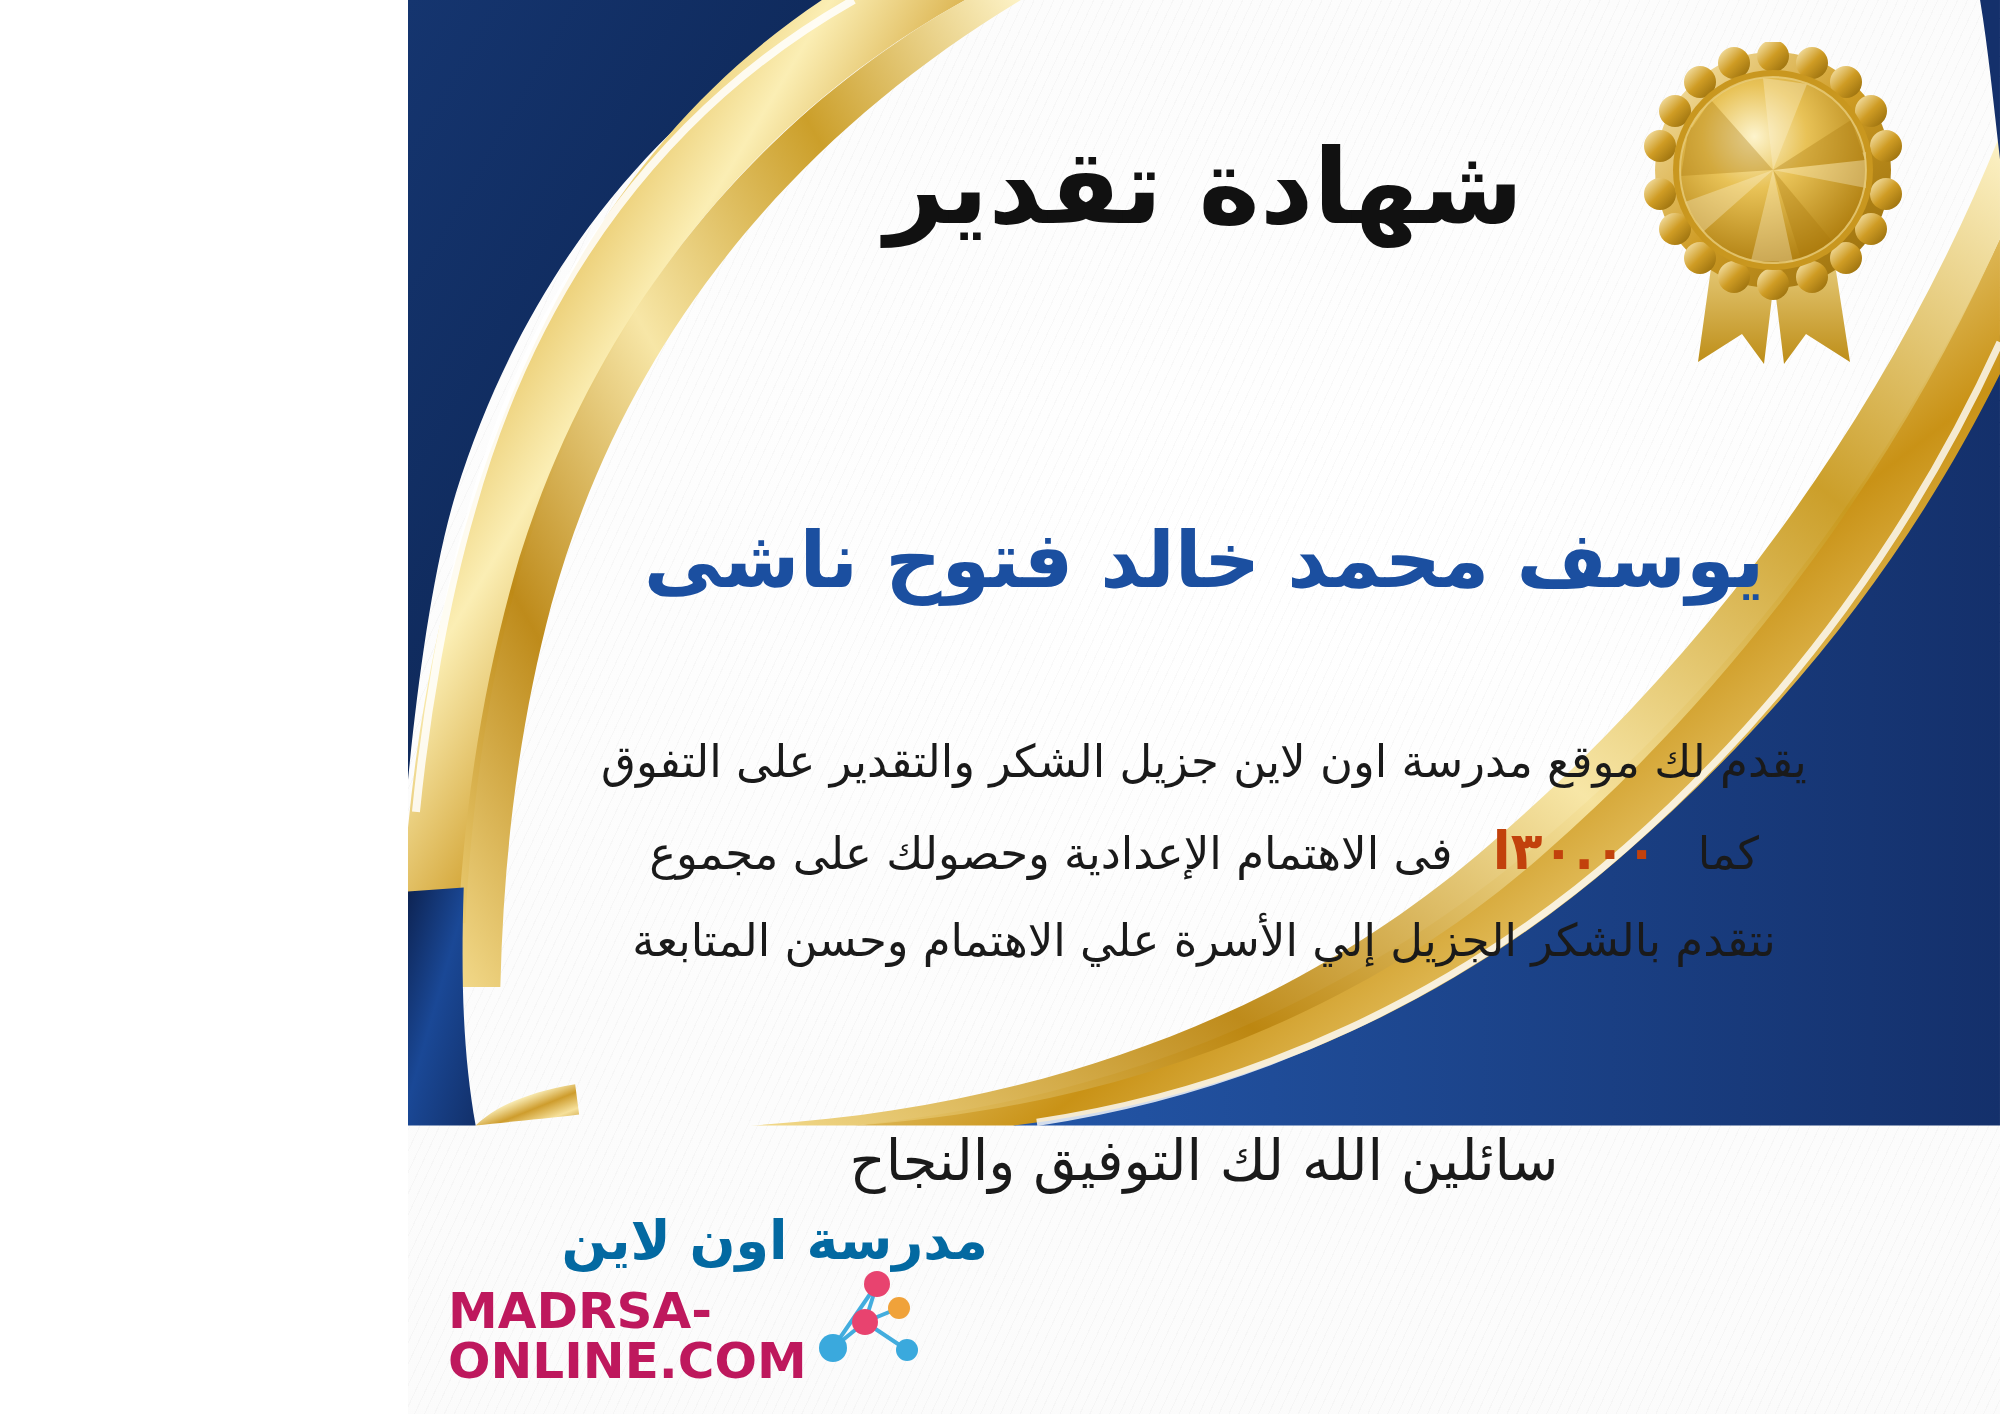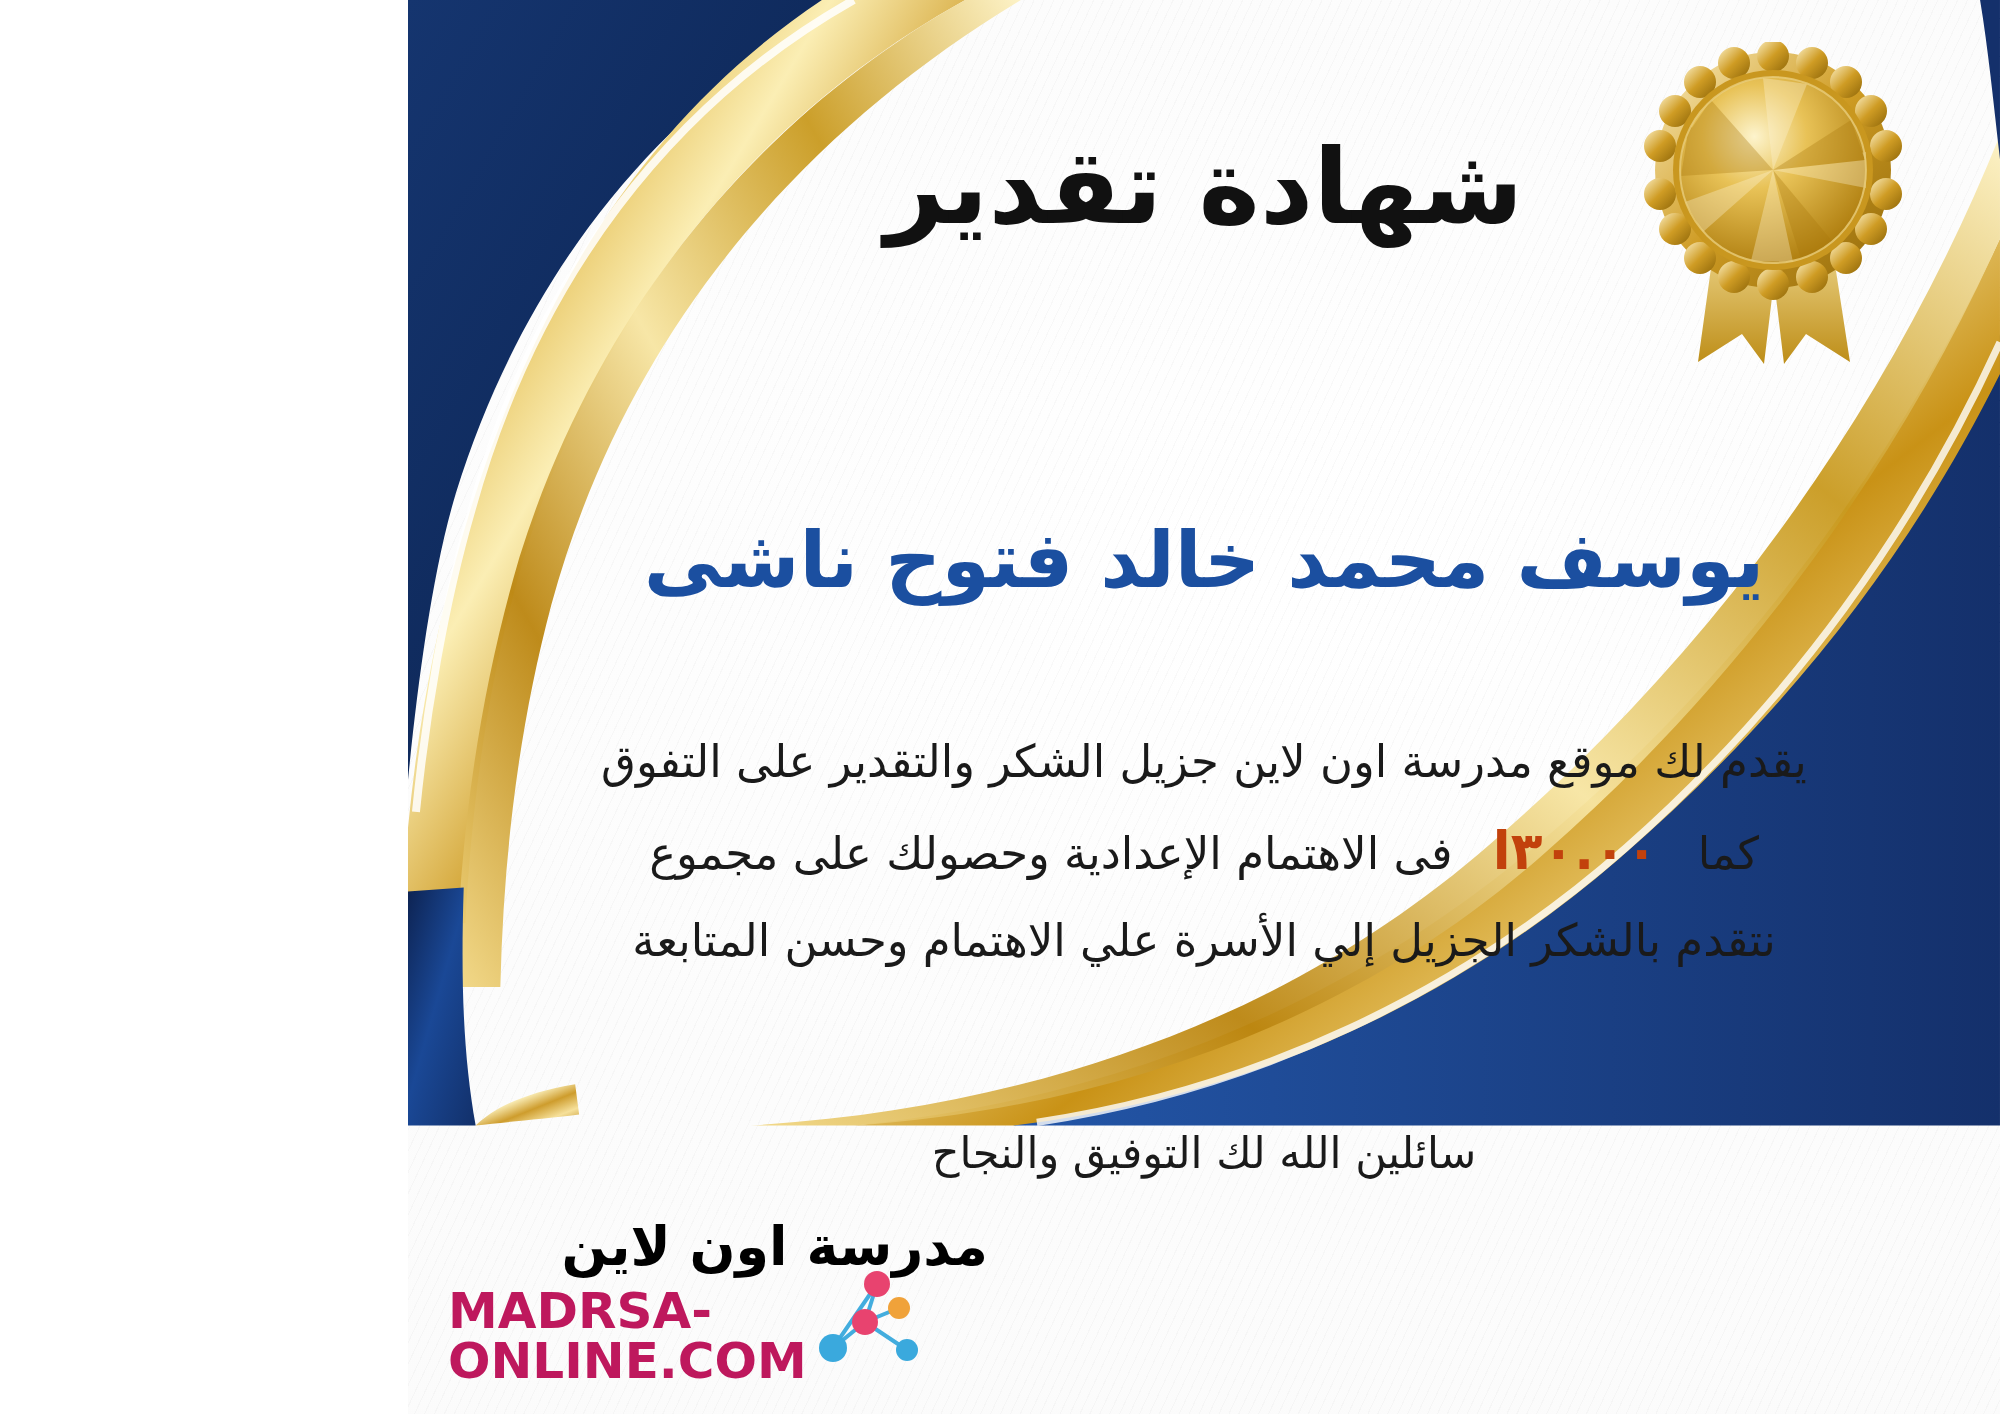--- a/index.html
+++ b/index.html
@@ -99,21 +99,21 @@
     display: block;
   }
 
   
   .closing {
     position: absolute;
     top: 1128px;
     left: 0;
     right: 0;
     text-align: center;
-    font-size: 43px;
+    font-size: 56px;
     color: #1a1a1a;
     direction: rtl;
   }
 
   
   .seal {
     position: absolute;
     top: 42px;
     right: 92px;
     width: 270px;
@@ -128,24 +128,24 @@
     width: 540px;
     height: 150px;
     display: flex;
     flex-direction: column;
     align-items: flex-start;
     justify-content: flex-end;
   }
   .logo-arabic {
     font-size: 54px;
     font-weight: 700;
-    color: #000000;
+    color: #0369a1;
     letter-spacing: -1px;
     line-height: 1;
-    margin-bottom: 12px;
+    margin-bottom: 18px;
     direction: rtl;
   }
   .logo-latin {
     font-size: 50px;
     font-weight: 700;
     color: #be185d;
     letter-spacing: 0px;
     line-height: 1;
     direction: ltr;
   }

